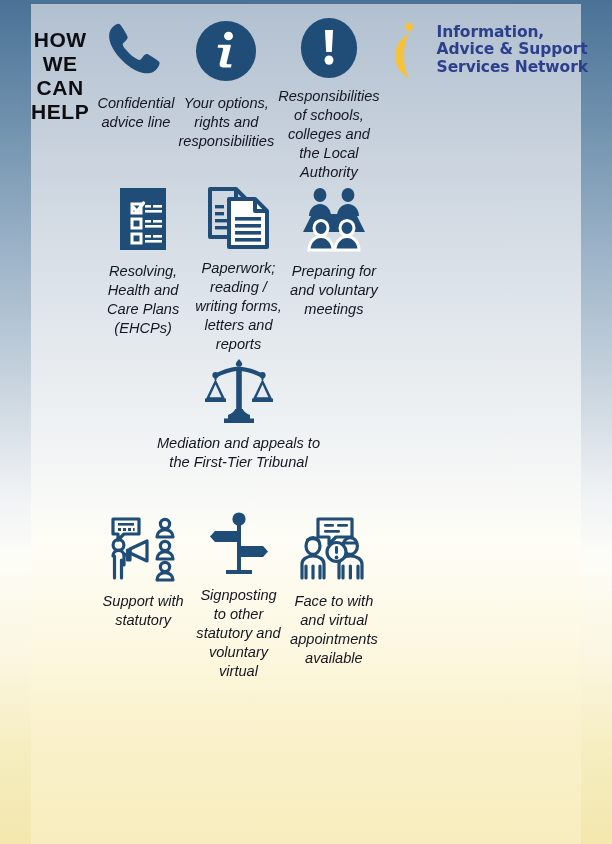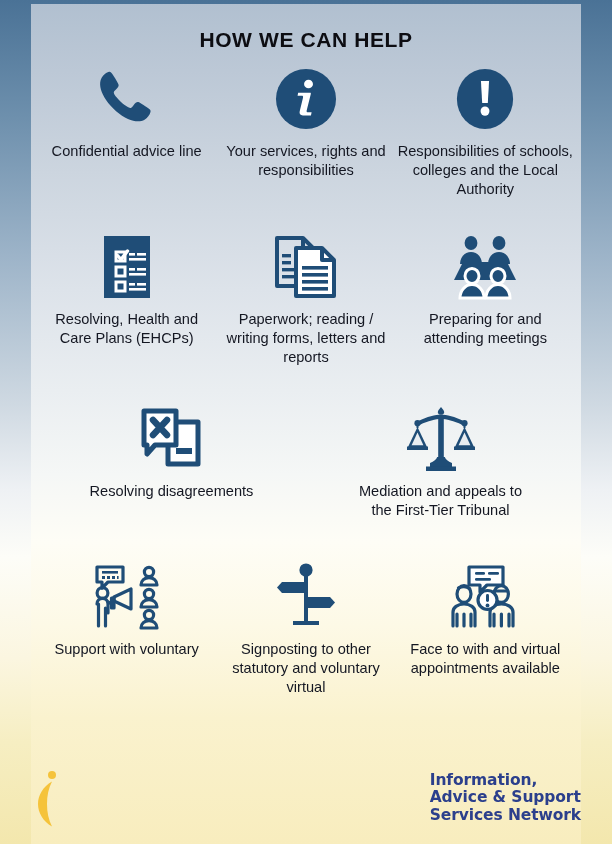--- a/index.html
+++ b/index.html
@@ -41,21 +41,21 @@
         #bcc8d6 8%,
         #ccd5df 20%,
         #dde3ea 34%,
         #eaeef1 46%,
         #f5f7f6 56%,
         #fefdf6 64%,
         #fdf9e6 74%,
         #faf2ce 85%,
         #f8edbe 100%);
     display: flex;
-    flex-direction: column;
+    flex-direction: row;
   }
 
   
   .title {
     text-align: center;
     font-size: 21px;
     font-weight: bold;
     letter-spacing: 0.6px;
     color: #0d0d12;
     margin-top: 24px;
@@ -77,20 +77,21 @@
   .row-2 { height: 172px; }
   .row-3 { height: 158px; }
   .row-4 { height: 158px; }
 
   .cell {
     flex: 1 1 33.3333%;
     display: flex;
     flex-direction: column;
     align-items: center;
     padding: 0 2px;
+    font-style: italic;
   }
 
   .icon-wrap {
     height: 74px;
     display: flex;
     align-items: center;
     justify-content: center;
   }
   .icon-wrap svg { display: block; }
 
@@ -145,21 +146,21 @@
         </div>
 
         <div class="cell">
           <div class="icon-wrap">
             <svg width="62" height="62" viewBox="0 0 64 64">
               <circle cx="32" cy="32" r="31" fill="#1f4d77"></circle>
               <ellipse cx="34.6" cy="16.5" rx="4.6" ry="4.4" fill="#ffffff"></ellipse>
               <path fill="#ffffff" d="M36.5 25.5c-1.6 0-9.6 0-12.6 0l-.6 3.2h4.4c1.1 0 1.5.6 1.2 1.9l-3.4 14.1c-.6 2.6.6 4.3 3.3 4.3h8.3l.7-3.3h-3.6c-1.3 0-1.8-.6-1.5-1.9l4.2-16.6c.3-1.1 0-1.7-.4-1.7z"></path>
             </svg>
           </div>
-          <div class="caption">Your services, rights and responsibilities</div>
+          <div class="caption">Your options, rights and responsibilities</div>
         </div>
 
         <div class="cell">
           <div class="icon-wrap">
             <svg width="62" height="62" viewBox="0 0 64 64">
               <ellipse cx="32" cy="32" rx="29" ry="31" fill="#1f4d77"></ellipse>
               <path fill="#ffffff" d="M27.8 13.5h8.4l-1.3 22.6h-5.8z"></path>
               <ellipse cx="32" cy="44.5" rx="4.6" ry="4.8" fill="#ffffff"></ellipse>
             </svg>
           </div>
@@ -233,39 +234,26 @@
               <path fill="#1f4d77" d="M14 28h44l9 18H5z"></path>
 
               <g>
                 <ellipse cx="23" cy="42" rx="7" ry="7.6" fill="#1f4d77" stroke="#ffffff" stroke-width="3"></ellipse>
                 <path d="M11 64c0-7.6 5.4-13.4 12-13.4S35 56.4 35 64z" fill="#1f4d77" stroke="#ffffff" stroke-width="3"></path>
                 <ellipse cx="49" cy="42" rx="7" ry="7.6" fill="#1f4d77" stroke="#ffffff" stroke-width="3"></ellipse>
                 <path d="M37 64c0-7.6 5.4-13.4 12-13.4S61 56.4 61 64z" fill="#1f4d77" stroke="#ffffff" stroke-width="3"></path>
               </g>
             </svg>
           </div>
-          <div class="caption">Preparing for and attending meetings</div>
+          <div class="caption">Preparing for and voluntary meetings</div>
         </div>
       </div>
 
       <div class="row row-3">
 
-        <div class="cell">
-          <div class="icon-wrap">
-            <svg width="68" height="66" viewBox="0 0 68 66">
-
-              <path fill="#ffffff" stroke="#1f4d77" stroke-width="5" stroke-linejoin="round" d="M30 16h30v42H30z"></path>
-              <rect x="38" y="42" width="16" height="6" fill="#1f4d77"></rect>
-
-              <path fill="#ffffff" stroke="#1f4d77" stroke-width="5" stroke-linejoin="round" d="M6 5h32v34H17l-8 9 0-9H6z"></path>
-              <path fill="none" stroke="#1f4d77" stroke-width="6.5" stroke-linecap="round" d="M15 14l14 15M29 14L15 29"></path>
-            </svg>
-          </div>
-          <div class="caption">Resolving disagreements</div>
-        </div>
 
 
         <div class="cell">
           <div class="icon-wrap">
             <svg width="70" height="68" viewBox="0 0 70 68">
               <g fill="#1f4d77">
 
                 <path d="M35 2c-1.6 2.3-3.2 3.4-3.2 5.2 0 1.4 1.4 2.6 3.2 2.6s3.2-1.2 3.2-2.6C38.2 5.4 36.6 4.3 35 2z"></path>
 
                 <path d="M35 9.8c-5.5 0-14 1.9-22.5 6.3l1.6 3.6C22 15.9 29.8 14 35 14s13 1.9 20.9 5.7l1.6-3.6C49 11.7 40.5 9.8 35 9.8z"></path>
@@ -324,21 +312,21 @@
               <g fill="none" stroke="#1f4d77" stroke-width="3.2" stroke-linejoin="round">
                 <circle cx="59" cy="8" r="4.6"></circle>
                 <path d="M51 21c0-4.4 3.6-7.4 8-7.4s8 3 8 7.4z"></path>
                 <circle cx="59" cy="30" r="4.6"></circle>
                 <path d="M51 43c0-4.4 3.6-7.4 8-7.4s8 3 8 7.4z"></path>
                 <circle cx="59" cy="51" r="4.6"></circle>
                 <path d="M51 64c0-4.4 3.6-7.4 8-7.4s8 3 8 7.4z"></path>
               </g>
             </svg>
           </div>
-          <div class="caption">Support with voluntary</div>
+          <div class="caption">Support with statutory</div>
         </div>
 
         <div class="cell">
           <div class="icon-wrap">
             <svg width="66" height="68" viewBox="0 0 66 68">
               <g fill="#1f4d77">
                 <circle cx="33" cy="7" r="6.6"></circle>
                 <rect x="31" y="12" width="4" height="48"></rect>
                 <path d="M31 19H9l-5 5.5 5 5.5h22z"></path>
                 <path d="M35 34h22l5 5.5-5 5.5H35z"></path>

